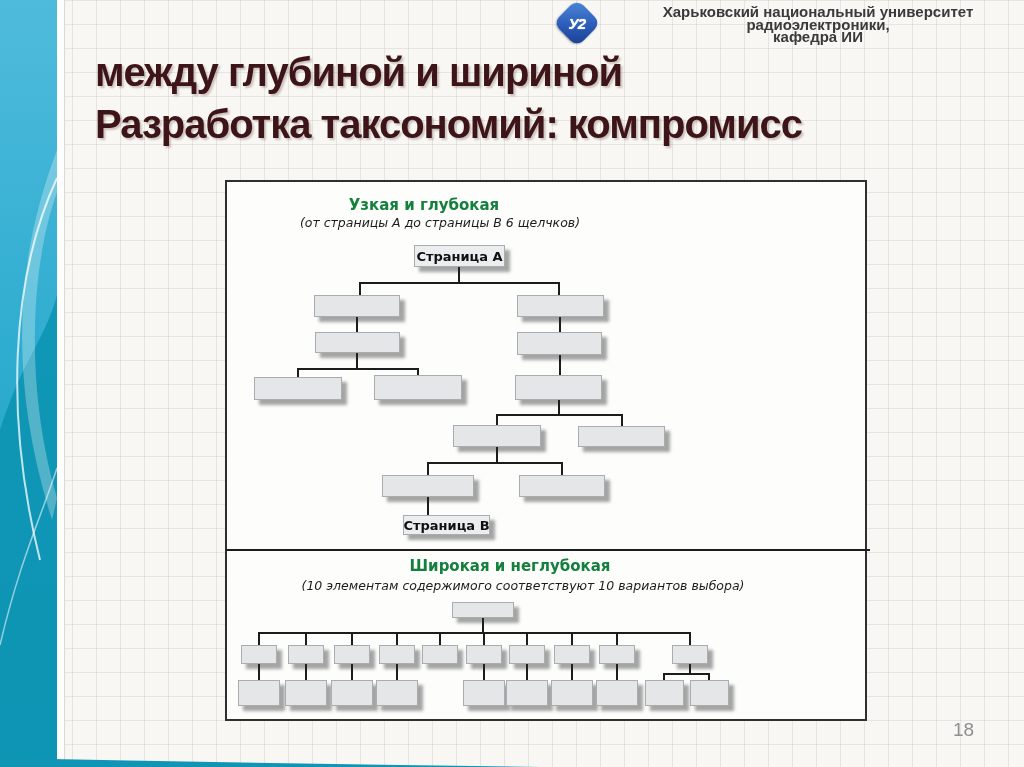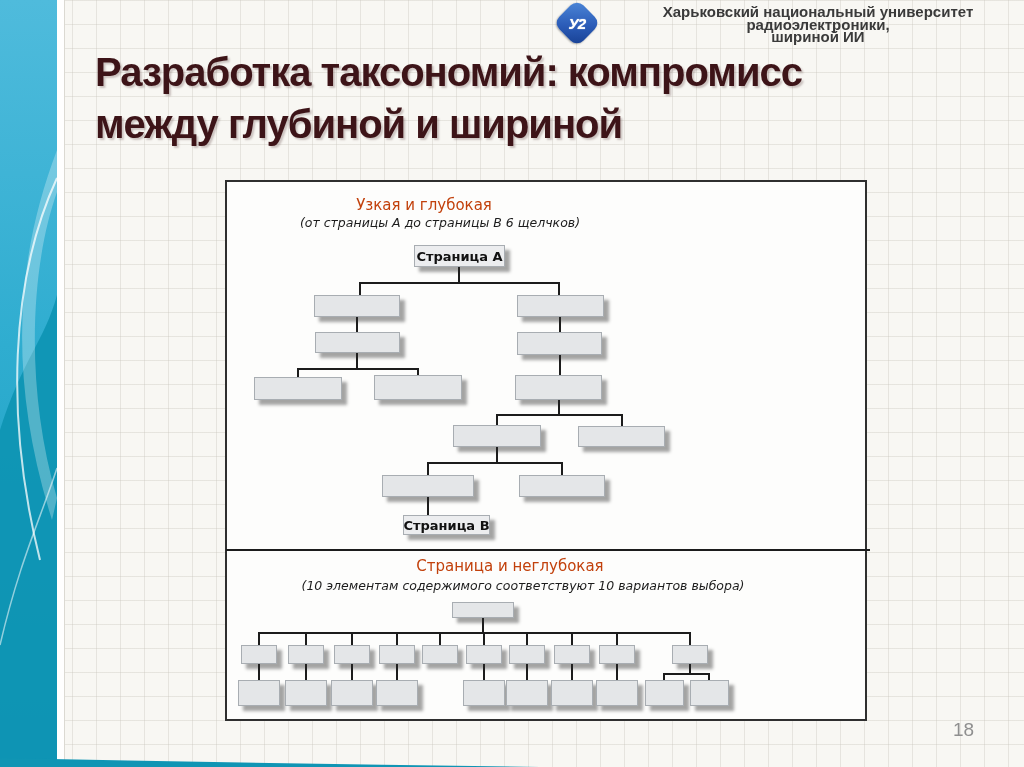--- a/index.html
+++ b/index.html
@@ -37,21 +37,21 @@
     font-size:40px;line-height:52px;font-weight:bold;letter-spacing:-1px;
     color:#3d1418;text-shadow:2px 2px 2px rgba(90,60,60,.28);
   }
 
   .panel{
     position:absolute;left:225px;top:180px;width:642px;height:541px;
     box-sizing:border-box;border:2px solid #2f2f2f;background:#fdfdfc;
   }
   .sec-heading{
     position:absolute;transform:translateX(-50%);white-space:nowrap;
-    font-size:15px;font-weight:normal;color:#c2410c;font-family:"DejaVu Sans","Liberation Sans",sans-serif;
+    font-size:15px;font-weight:bold;color:#15803d;font-family:"DejaVu Sans","Liberation Sans",sans-serif;
   }
   .sec-subtitle{
     position:absolute;transform:translateX(-50%);white-space:nowrap;
     font-size:12.5px;font-style:italic;color:#1c1c1c;font-family:"DejaVu Sans","Liberation Sans",sans-serif;margin-left:16px;
   }
   .s1-heading{left:197px;top:14px;}
   .s1-subtitle{left:197px;top:33px;}
   .s2-heading{left:283px;top:375px;}
   .s2-subtitle{left:280px;top:396px;}
 
@@ -93,32 +93,32 @@
   <div class="sidebar-gap"></div>
   <svg class="bottom-wave" viewBox="0 0 540 12" preserveAspectRatio="none">
     <path d="M0,12 L0,3 C180,7 360,9 540,12 Z" fill="#1095b4"></path>
   </svg>
 
   <div class="logo">
     <span>У2</span>
   </div>
   <div class="header-text">
     <div>Харьковский национальный университет радиоэлектроники,</div>
-    <div>шириной ИИ</div>
+    <div>кафедра ИИ</div>
   </div>
 
   <div class="title">
+    <div>между глубиной и шириной</div>
     <div>Разработка таксономий: компромисс</div>
-    <div>между глубиной и шириной</div>
   </div>
 
   <div class="panel">
     <div class="sec-heading s1-heading">Узкая и глубокая</div>
     <div class="sec-subtitle s1-subtitle">(от страницы А до страницы В 6 щелчков)</div>
-    <div class="sec-heading s2-heading">Страница и неглубокая</div>
+    <div class="sec-heading s2-heading">Широкая и неглубокая</div>
     <div class="sec-subtitle s2-subtitle">(10 элементам содержимого соответствуют 10 вариантов выбора)</div>
   <div class="connector" style="left: 231px; top: 84px; width: 2px; height: 18px;"></div>
       <div class="connector" style="left: 132px; top: 100px; width: 201px; height: 2px;"></div>
       <div class="connector" style="left: 132px; top: 100px; width: 2px; height: 14px;"></div>
       <div class="connector" style="left: 331px; top: 100px; width: 2px; height: 14px;"></div>
       <div class="connector" style="left: 129px; top: 134px; width: 2px; height: 17px;"></div>
       <div class="connector" style="left: 332px; top: 134px; width: 2px; height: 17px;"></div>
       <div class="connector" style="left: 129px; top: 170px; width: 2px; height: 18px;"></div>
       <div class="connector" style="left: 70px; top: 186px; width: 122px; height: 2px;"></div>
       <div class="connector" style="left: 70px; top: 186px; width: 2px; height: 10px;"></div>

